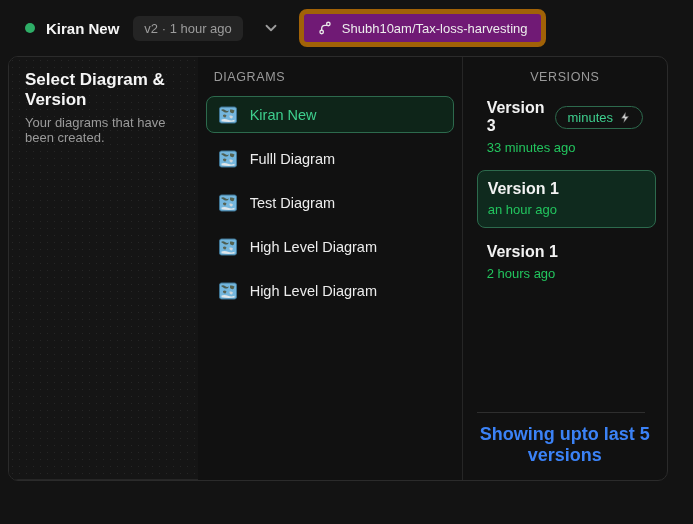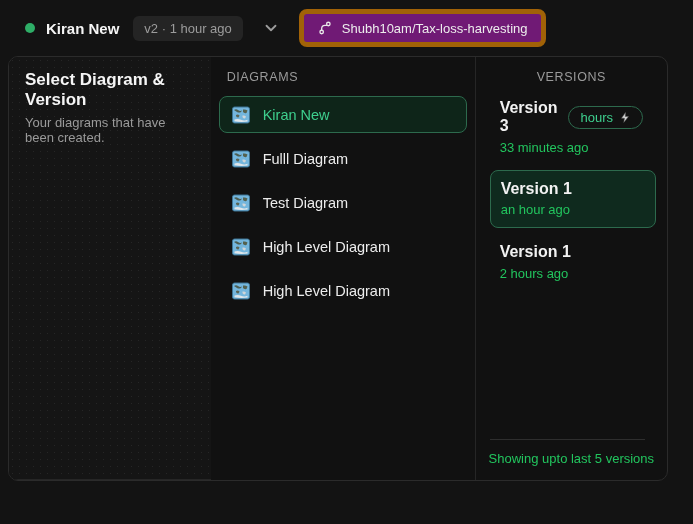--- a/index.html
+++ b/index.html
@@ -151,23 +151,24 @@
   .version-card .version-time { margin-top: 4px; }
   .version-plain { margin-top: 15px; }
 
   .versions-spacer { flex: 1; }
   .versions-divider {
     border-top: 1px solid #2e2e2e;
     margin: 0 22px 0 14px;
   }
   .versions-footer {
     text-align: center;
-    font-size: 13px;
-    color: #22c55e;
+    font-size: 18px;
+    color: #3b82f6;
     padding: 11px 0 14px;
+    font-weight: bold;
   }
   svg { display: block; }
 </style>
 </head>
 <body>
 
 <div class="topbar">
   <span class="status-dot"></span>
   <span class="doc-title">Kiran New</span>
   <span class="version-chip">v2 · 1 hour ago</span>
@@ -271,21 +272,21 @@
       </div>
     </div>
 
     <div class="col-versions">
       <div class="section-label">VERSIONS</div>
 
       <div class="version-row">
         <div class="version-title-row">
           <span class="version-title">Version 3</span>
           <span class="latest-badge">
-            <span>hours</span>
+            <span>minutes</span>
             <span>
               <svg width="12" height="13" viewBox="0 0 24 24">
                   <polygon points="13 2 5 13.5 11 13.5 9.5 22 19 10 12.5 10" fill="#d2d2d2" stroke="#555555" stroke-width="1"></polygon>
                 </svg>
             </span>
           </span>
         </div>
         <div class="version-time">33 minutes ago</div>
       </div>
 

